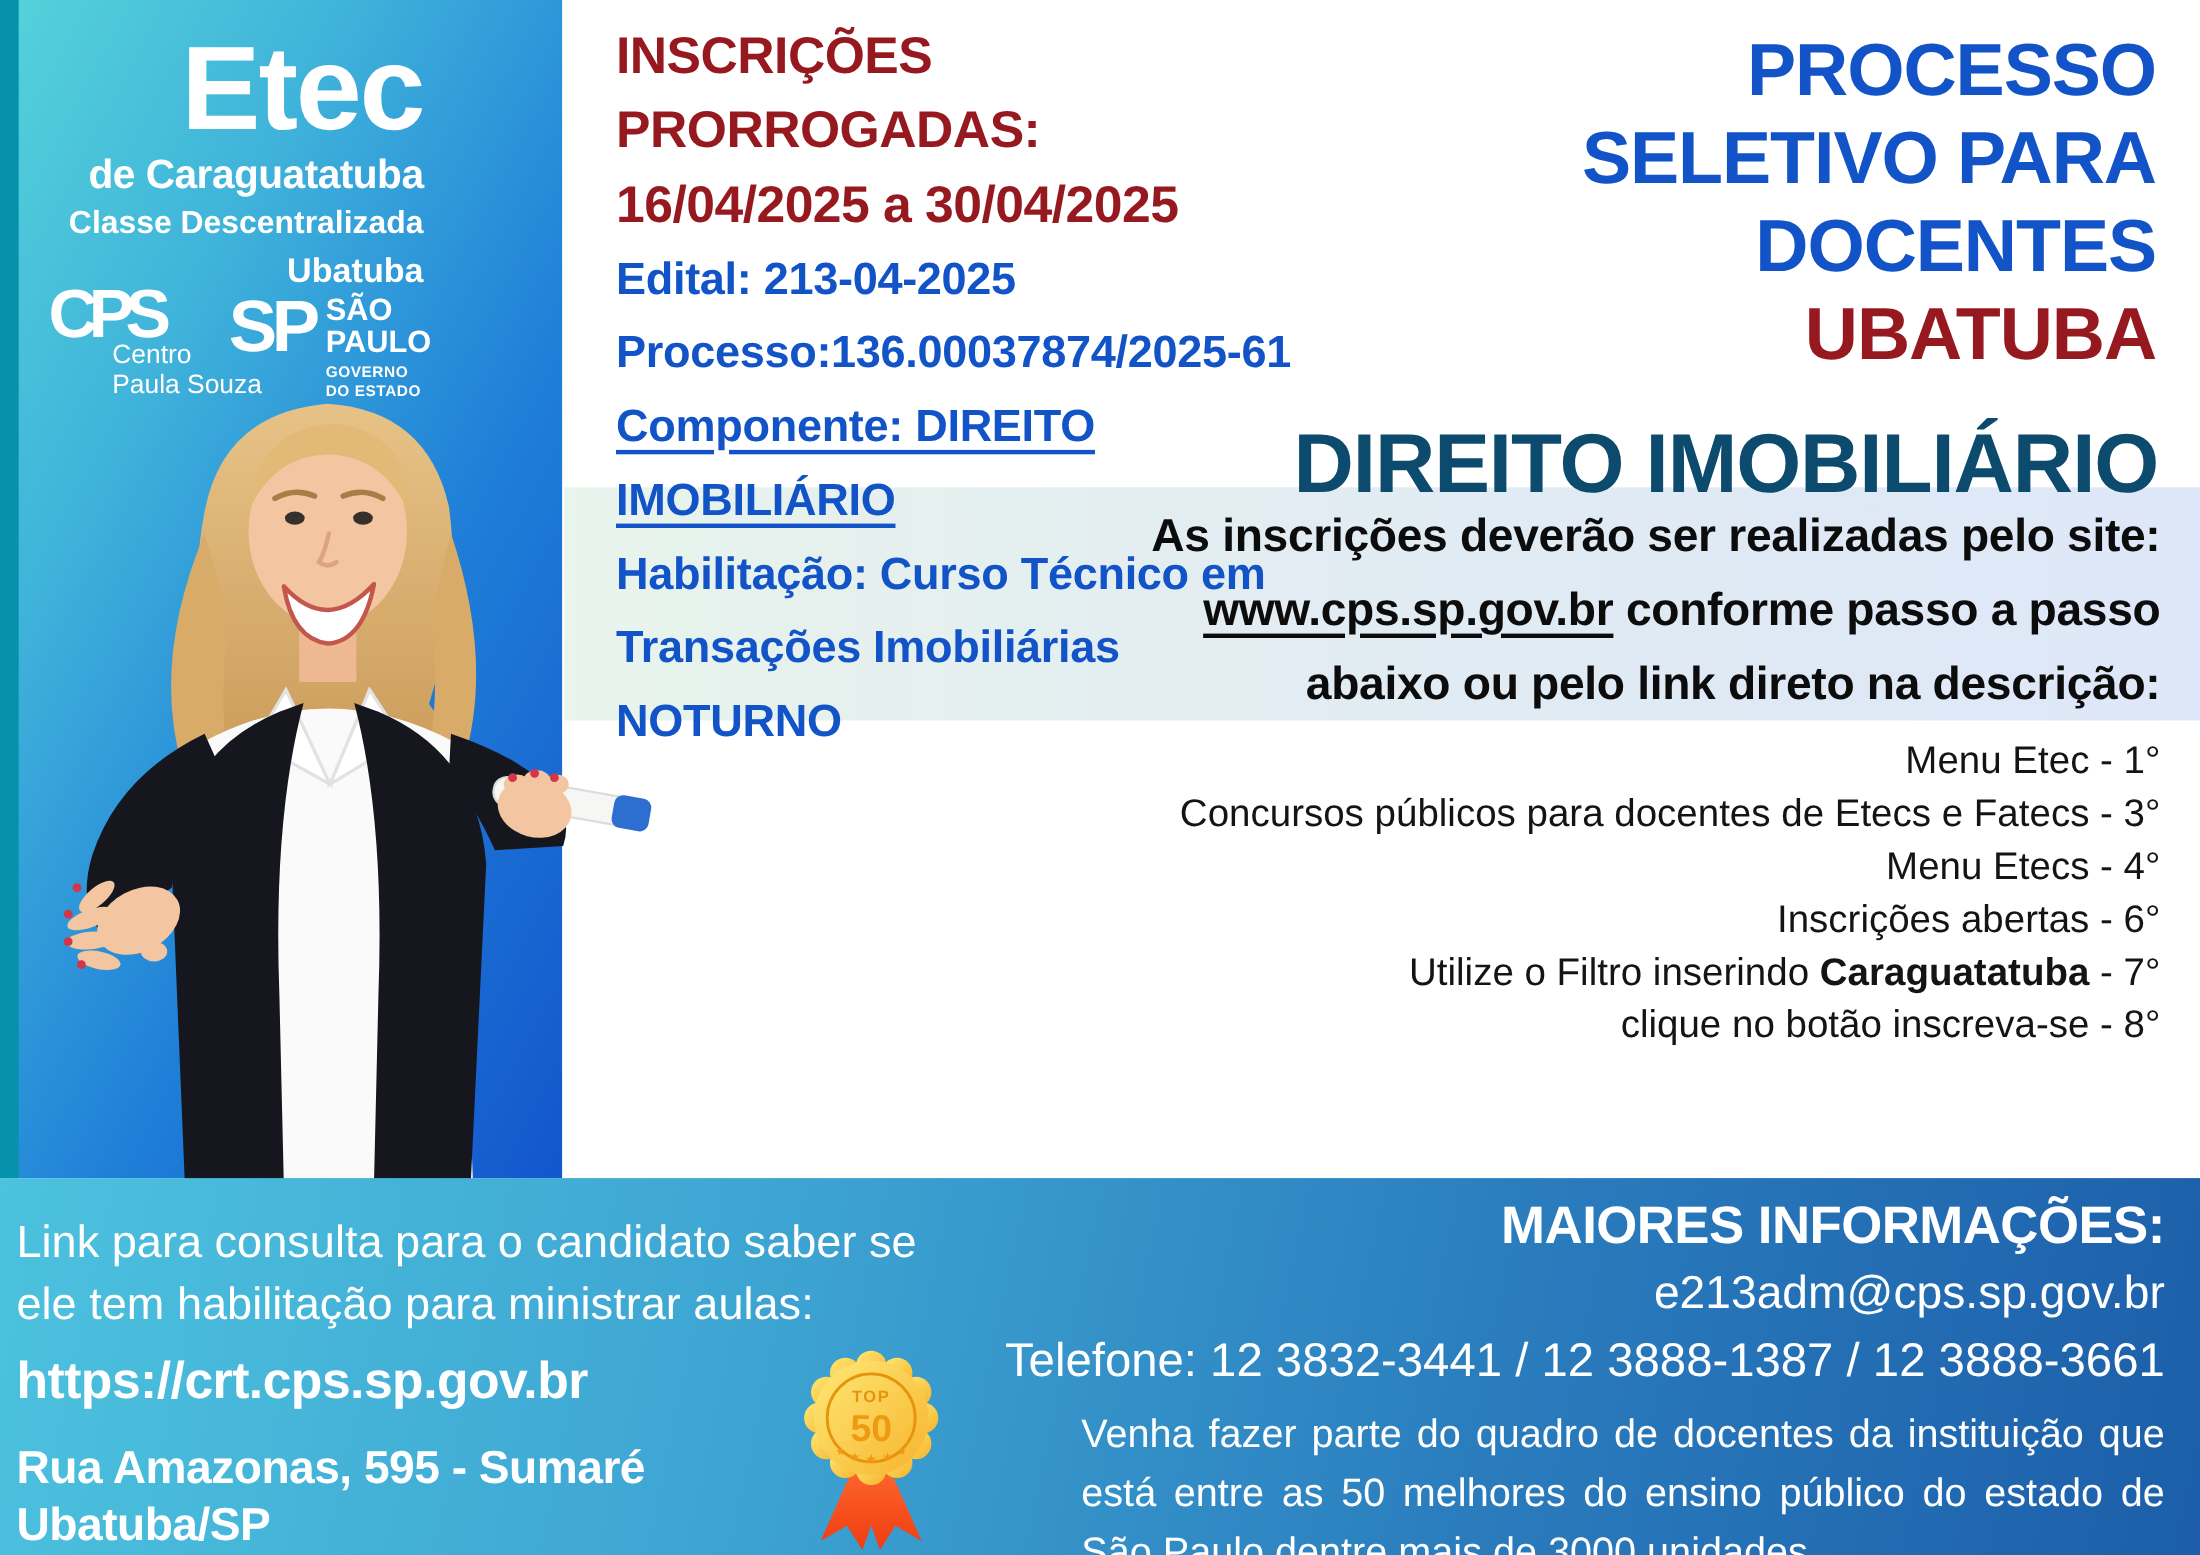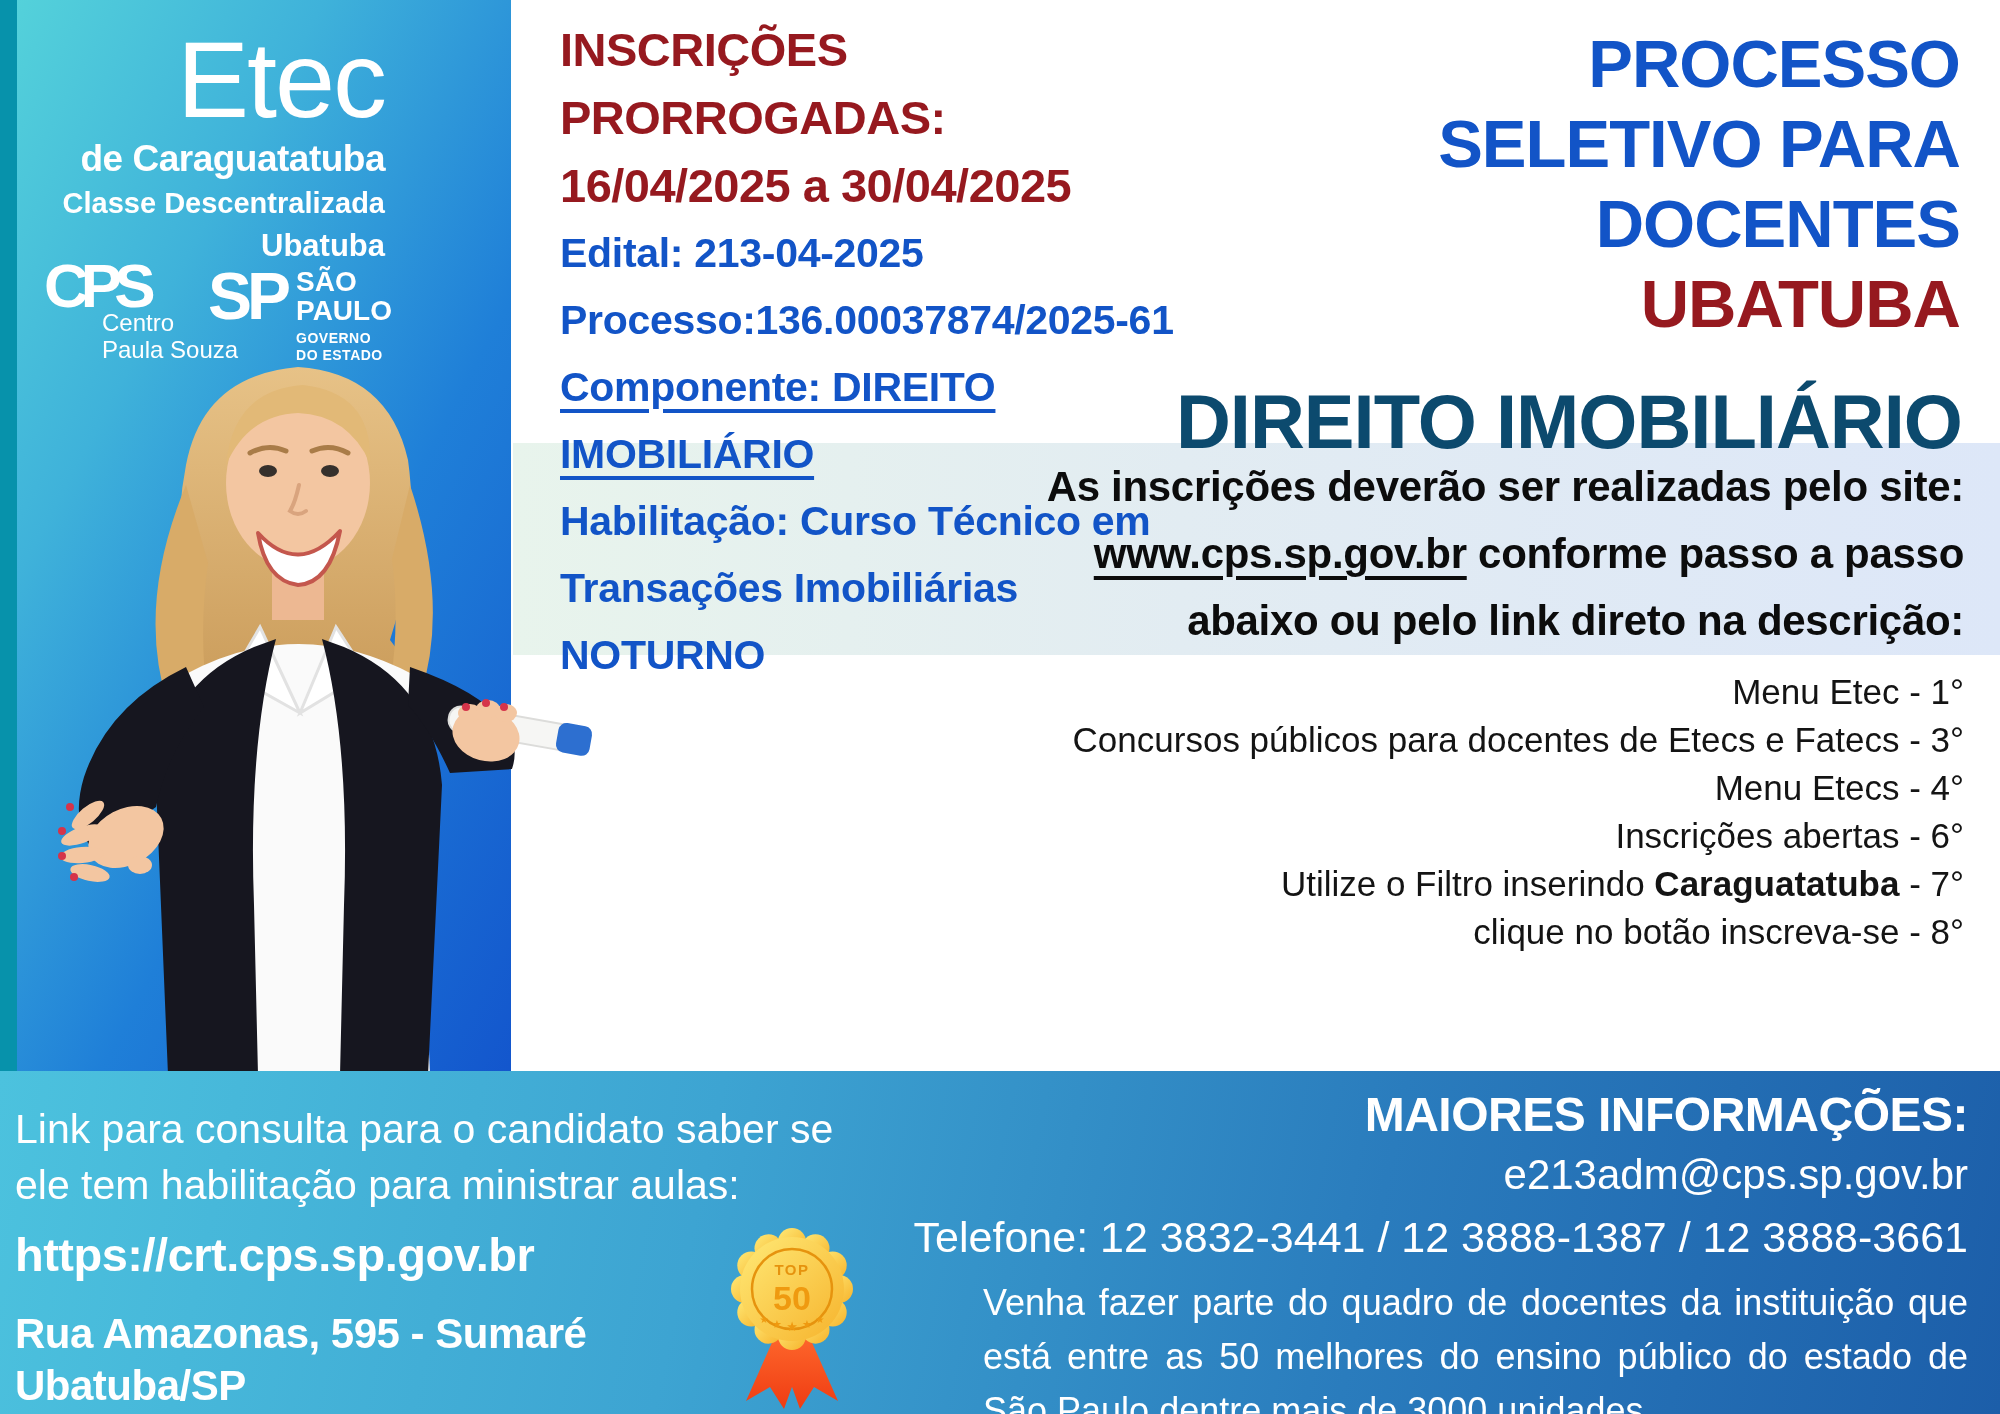--- a/index.html
+++ b/index.html
@@ -7,21 +7,21 @@
     position:relative;width:2000px;height:1414px;overflow:hidden;background:#ffffff;
     font-family:"Liberation Sans","DejaVu Sans",sans-serif;
   }
   
   .left-panel{
     position:absolute;left:0;top:0;width:511px;height:1071px;z-index:2;
     background:linear-gradient(118deg,#55d3da 0%,#3fb2da 30%,#1f7fd8 62%,#1356cd 100%);
   }
   .teal-stripe{position:absolute;left:0;top:0;width:17px;height:1071px;background:#0792ab;z-index:3;}
   .etec-block{position:absolute;top:26px;right:126px;text-align:right;color:#fff;z-index:4;}
-  .etec-name{font-size:108px;font-weight:400;line-height:1.0;letter-spacing:-2px;}
+  .etec-name{font-size:108px;font-weight:700;line-height:1.0;letter-spacing:-2px;}
   .etec-sub1{font-size:37px;font-weight:700;margin-top:4px;letter-spacing:-0.5px;}
   .etec-sub2{font-size:29px;font-weight:600;margin-top:7px;}
   .etec-sub3{font-size:31px;font-weight:700;margin-top:8px;}
   .cps-logo{position:absolute;top:258px;left:44px;color:#fff;z-index:4;}
   .cps-mark{font-size:62px;font-weight:700;letter-spacing:-8px;line-height:0.9;}
   .cps-text{font-size:24px;line-height:1.12;margin-left:58px;margin-top:-4px;font-weight:400;}
   .sp-logo{position:absolute;top:268px;left:208px;display:flex;gap:10px;color:#fff;z-index:4;}
   .sp-mark{font-size:66px;font-weight:800;letter-spacing:-5px;line-height:0.85;}
   .sp-t1{font-size:28px;font-weight:800;line-height:1.02;letter-spacing:0;}
   .sp-t2{font-size:14px;font-weight:700;line-height:1.2;margin-top:5px;letter-spacing:0.5px;}

